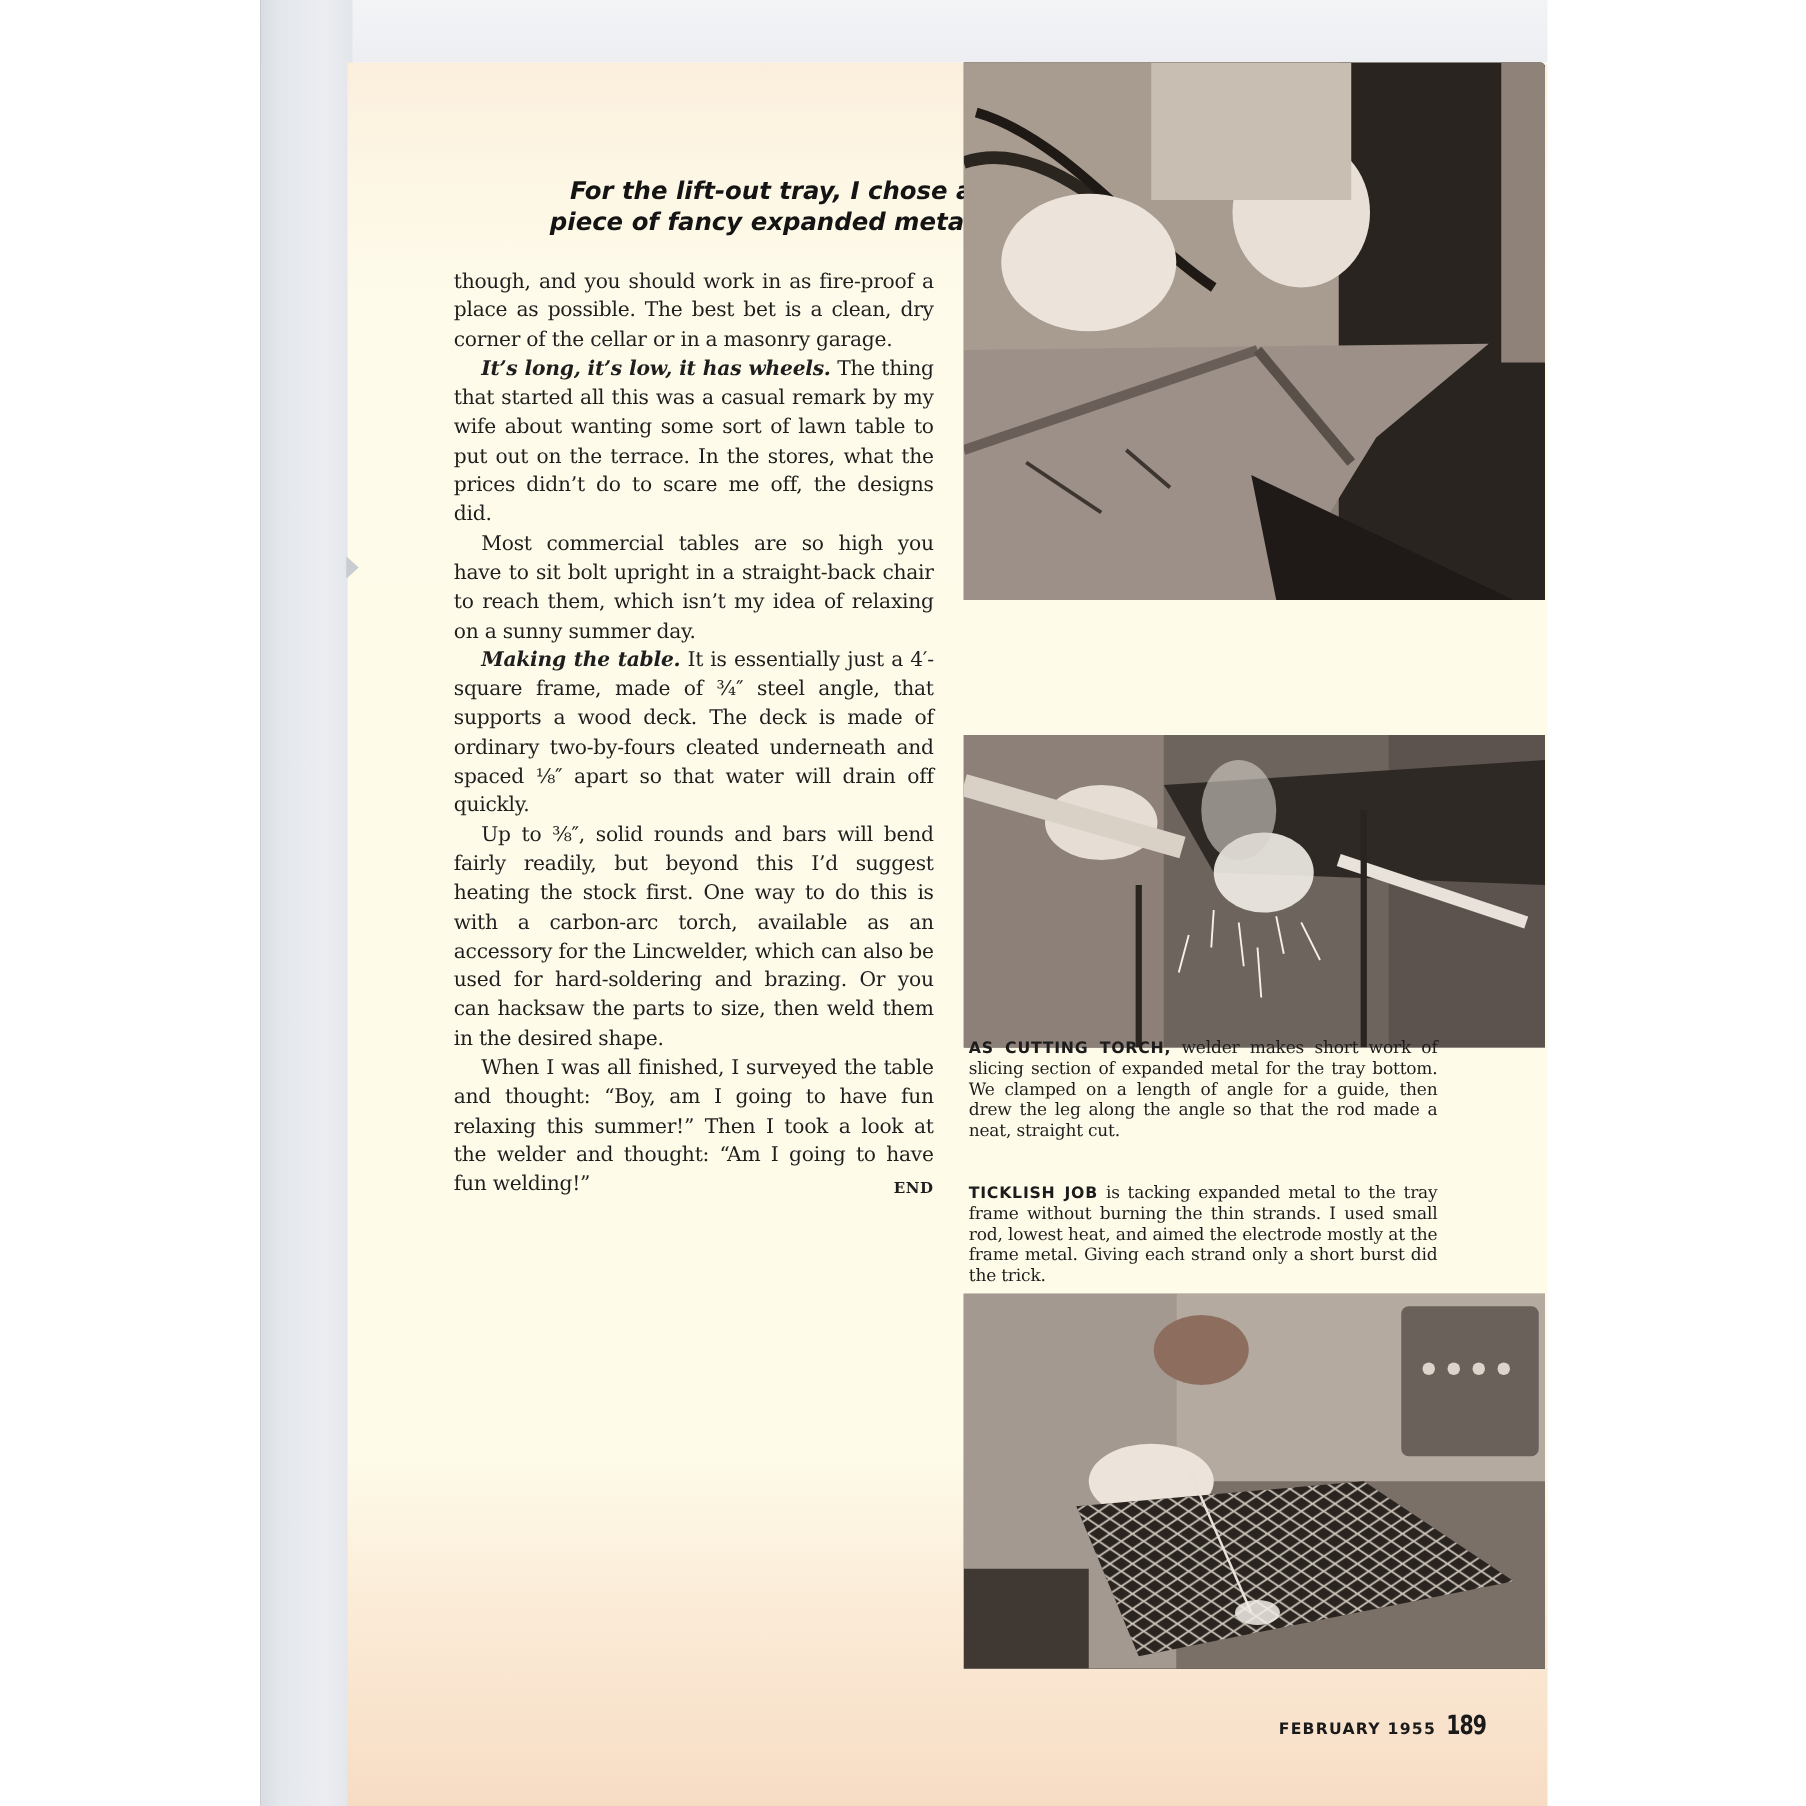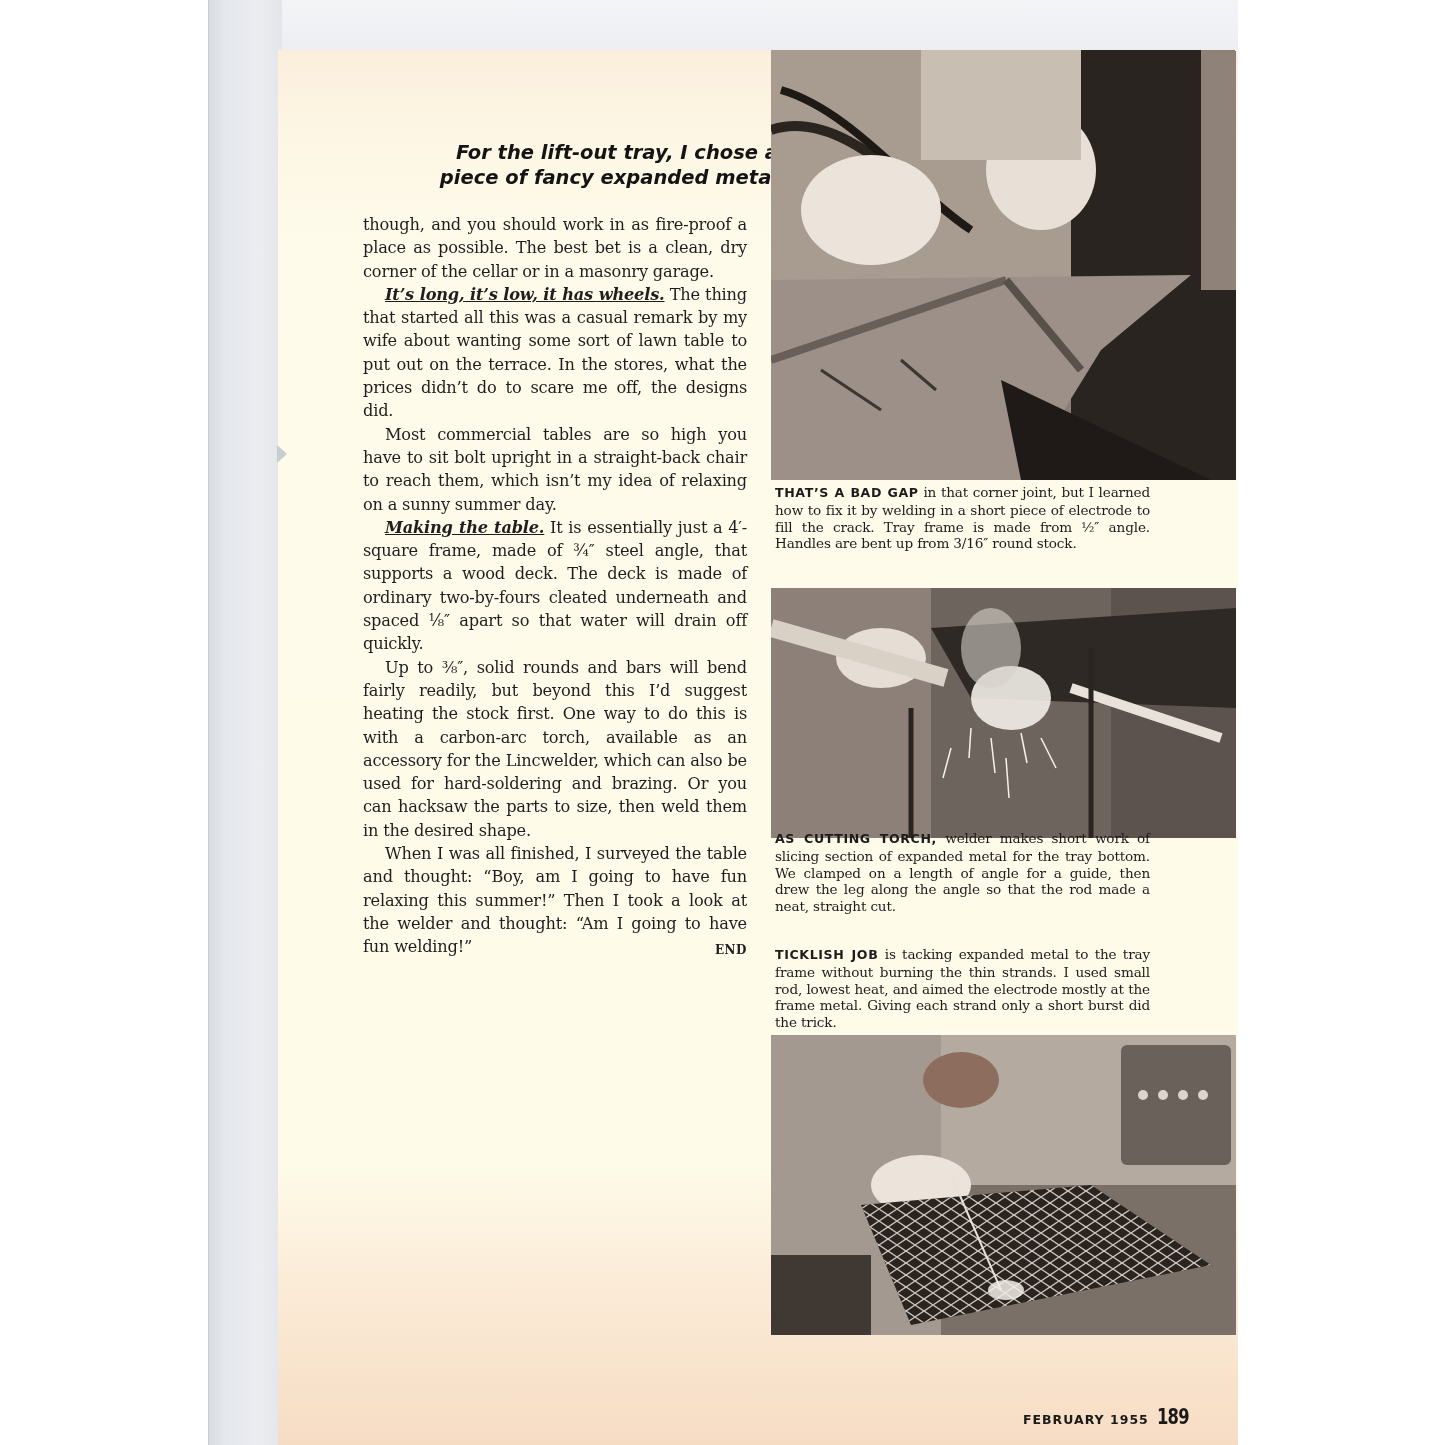--- a/index.html
+++ b/index.html
@@ -33,21 +33,21 @@
       font-size: 19.5px; line-height: 25px; text-align: right; color: #141414;
     }
 
     .article {
       position: absolute; left: 85px; top: 163px; width: 384px;
       font-family: "DejaVu Serif", serif; font-size: 16.2px; line-height: 23.3px;
       color: #1e1e1e; text-align: justify; letter-spacing: -0.2px;
     }
     .article p { margin: 0; text-indent: 0; }
     .article p.indent { text-indent: 22px; }
-    .article .runin { font-weight: bold; font-style: italic; text-decoration: underline; }
+    .article .runin { font-weight: bold; font-style: italic; }
     .article .end-mark {
       font-size: 12px; font-weight: bold; letter-spacing: 0.5px; float: right; margin-top: 4px;
     }
 
     .photo {
       position: absolute; left: 493px; width: 465px; overflow: hidden;
       background: #3a3430;
     }
     .photo svg { display: block; width: 100%; height: 100%; }
     .photo-1 { top: 0; height: 430px; border-top-right-radius: 4px; }
@@ -61,21 +61,21 @@
     }
     .caption .lead {
       font-family: "DejaVu Sans", sans-serif; font-weight: bold; font-size: 12.6px;
       letter-spacing: 0.6px;
     }
     .caption-1 { top: 434px; }
     .caption-2 { top: 780px; }
     .caption-3 { top: 896px; }
 
     .folio {
-      position: absolute; left: 745px; top: 1355px;
+      position: absolute; left: 745px; top: 1318px;
       font-family: "DejaVu Sans", sans-serif; color: #1a1a1a;
       display: flex; align-items: baseline; gap: 8px;
     }
     .folio .month { font-size: 12.5px; font-weight: bold; letter-spacing: 1px; }
     .folio .num {
       font-family: "DejaVu Sans", sans-serif; font-weight: bold; font-size: 21px;
       transform: scaleX(0.78); transform-origin: left bottom; letter-spacing: -1px;
     }
   </style>
 </head>
@@ -112,23 +112,20 @@
       <path d="M0,80 C60,60 120,120 170,160" stroke="#2b2520" stroke-width="10" fill="none"></path>
       <path d="M10,40 C80,60 140,140 200,180" stroke="#1e1915" stroke-width="8" fill="none"></path>
       <ellipse cx="100" cy="160" rx="70" ry="55" fill="#ece4da"></ellipse>
       <ellipse cx="270" cy="120" rx="55" ry="60" fill="#e8e0d6"></ellipse>
       <rect x="150" y="0" width="160" height="110" fill="#c9beb2"></rect>
       <line x1="0" y1="310" x2="235" y2="230" stroke="#6a5f58" stroke-width="8"></line>
       <line x1="235" y1="230" x2="310" y2="320" stroke="#5a504a" stroke-width="8"></line>
       <line x1="50" y1="320" x2="110" y2="360" stroke="#3d3530" stroke-width="3"></line>
       <line x1="130" y1="310" x2="165" y2="340" stroke="#3d3530" stroke-width="3"></line>
     </svg>
-  </div>
-  <div class="caption caption-1">
-    <span class="lead">THAT’S A BAD GAP</span><span> in that corner joint, but I learned how to fix it by welding in a short piece of electrode to fill the crack. Tray frame is made from ½″ angle. Handles are bent up from 3/16″ round stock.</span>
   </div>
 
   <div class="photo photo-2">
     <svg viewBox="0 0 465 250" preserveAspectRatio="none">
       <rect width="465" height="250" fill="#6e645e"></rect>
       <rect x="0" y="0" width="160" height="250" fill="#8c8078"></rect>
       <rect x="340" y="0" width="125" height="250" fill="#5c534e"></rect>
       <polygon points="160,40 465,20 465,120 200,110" fill="#2f2925"></polygon>
       <ellipse cx="110" cy="70" rx="45" ry="30" fill="#e6ded4"></ellipse>
       <line x1="0" y1="40" x2="175" y2="90" stroke="#d9d0c6" stroke-width="18"></line>

